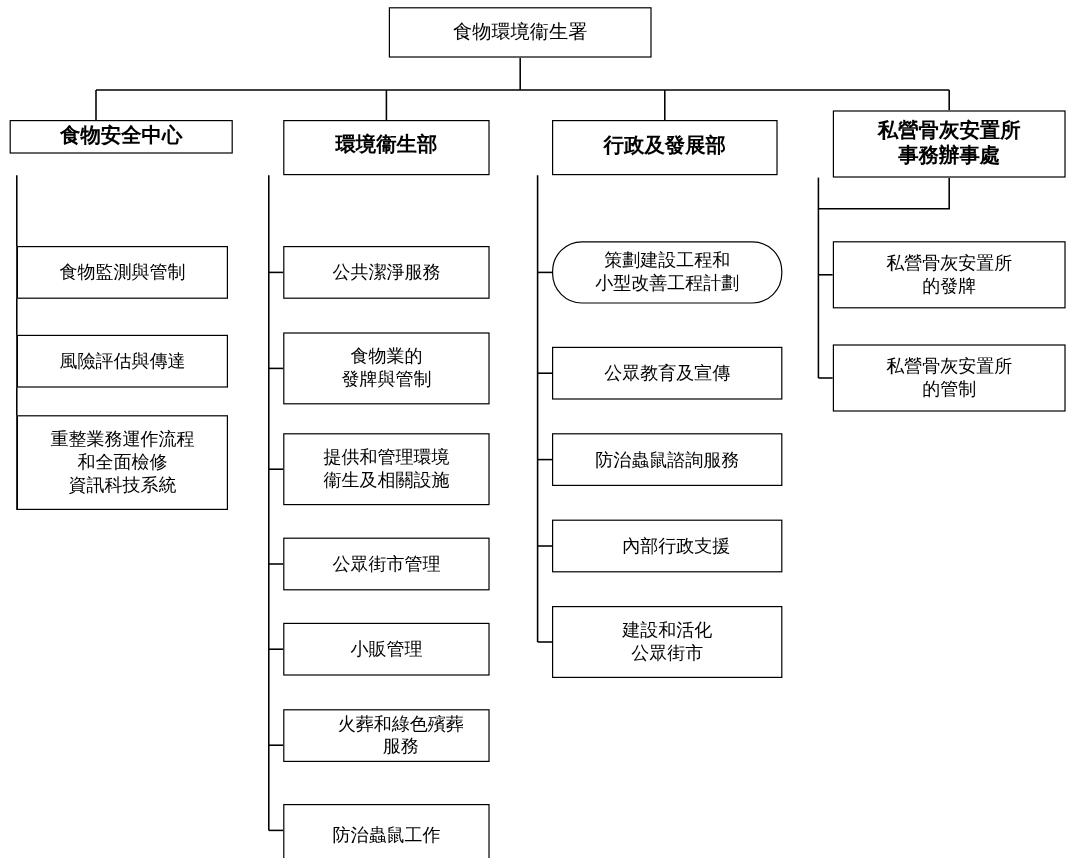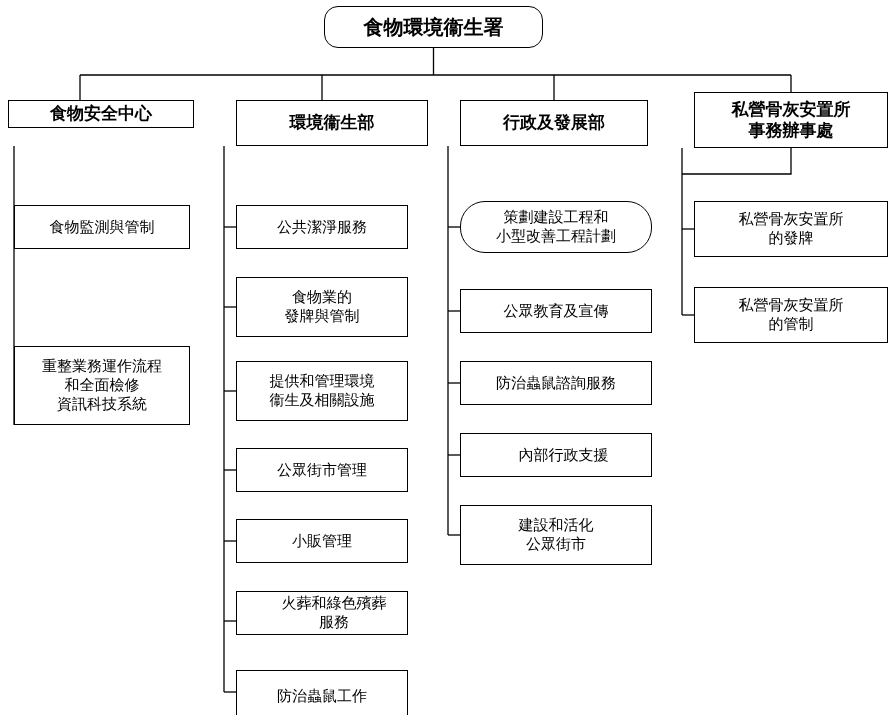--- a/index.html
+++ b/index.html
@@ -32,23 +32,22 @@
     background: #ffffff;
     display: flex;
     align-items: center;
     justify-content: center;
     text-align: center;
     line-height: 1.25;
     padding: 2px 4px;
     white-space: pre-line;
   }
   .root {
-    font-size: 20px;
-    font-weight: bold;
-    border-radius: 14px;
+    font-size: 16px;
+    font-weight: normal;
   }
   .dept {
     font-size: 17px;
     font-weight: bold;
   }
   .leaf {
     font-size: 15px;
     font-weight: normal;
   }
 </style>
@@ -91,25 +90,26 @@
     <path d="M682 148 L682 148" stroke="#000" stroke-width="1.3" fill="none"></path>
     <path d="M682 229 L694 229" stroke="#000" stroke-width="1.3" fill="none"></path>
     <path d="M682 315 L694 315" stroke="#000" stroke-width="1.3" fill="none"></path>
     <path d="M791 148 L791 174 L682 174" stroke="#000" stroke-width="1.3" fill="none"></path>
   </svg>
 
   <div class="node root" style="left:324px;top:6px;width:219px;height:42px;">食物環境衞生署</div>
 
   <div class="node dept" style="left:8px;top:100px;width:186px;height:28px;">食物安全中心</div>
   <div class="node leaf" style="left:14px;top:205px;width:176px;height:44px;">食物監測與管制</div>
+  <div class="node leaf" style="left:14px;top:279px;width:176px;height:44px;">風險評估與傳達</div>
   <div class="node leaf" style="left:14px;top:346px;width:176px;height:79px;">重整業務運作流程
 和全面檢修
 資訊科技系統</div>
 
-  <div class="node dept" style="left:236px;top:100px;width:192px;height:46px;">環境衞生部</div>
+  <div class="node dept" style="left:236px;top:100px;width:172px;height:46px;font-family:Liberation Mono, monospace;">環境衞生部</div>
   <div class="node leaf" style="left:236px;top:205px;width:172px;height:44px;">公共潔淨服務</div>
   <div class="node leaf" style="left:236px;top:277px;width:172px;height:60px;">食物業的
 發牌與管制</div>
   <div class="node leaf" style="left:236px;top:361px;width:172px;height:60px;">提供和管理環境
 衞生及相關設施</div>
   <div class="node leaf" style="left:236px;top:448px;width:172px;height:44px;">公眾街市管理</div>
   <div class="node leaf" style="left:236px;top:519px;width:172px;height:44px;">小販管理</div>
   <div class="node leaf" style="left:236px;top:591px;width:172px;height:44px;padding-left:28px;">火葬和綠色殯葬
 服務</div>
   <div class="node leaf" style="left:236px;top:670px;width:172px;height:52px;">防治蟲鼠工作</div>

